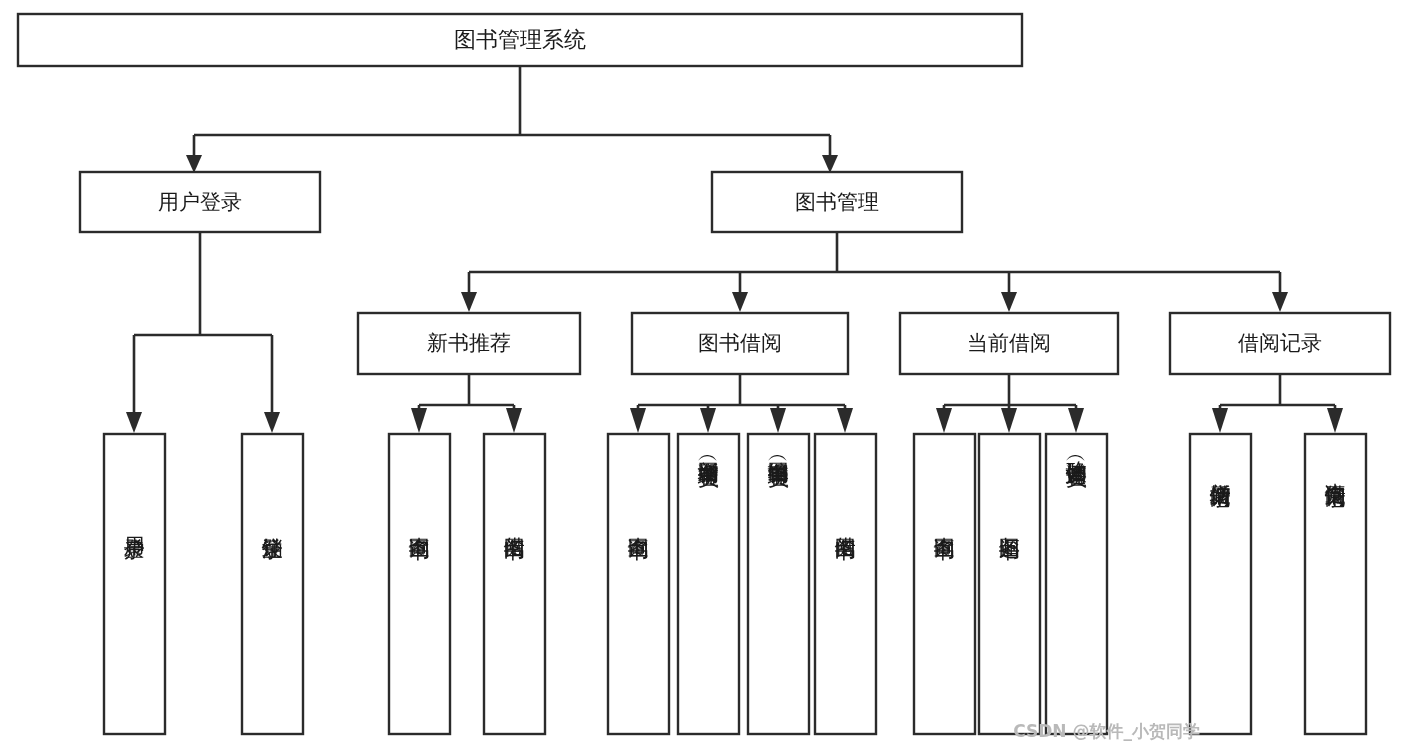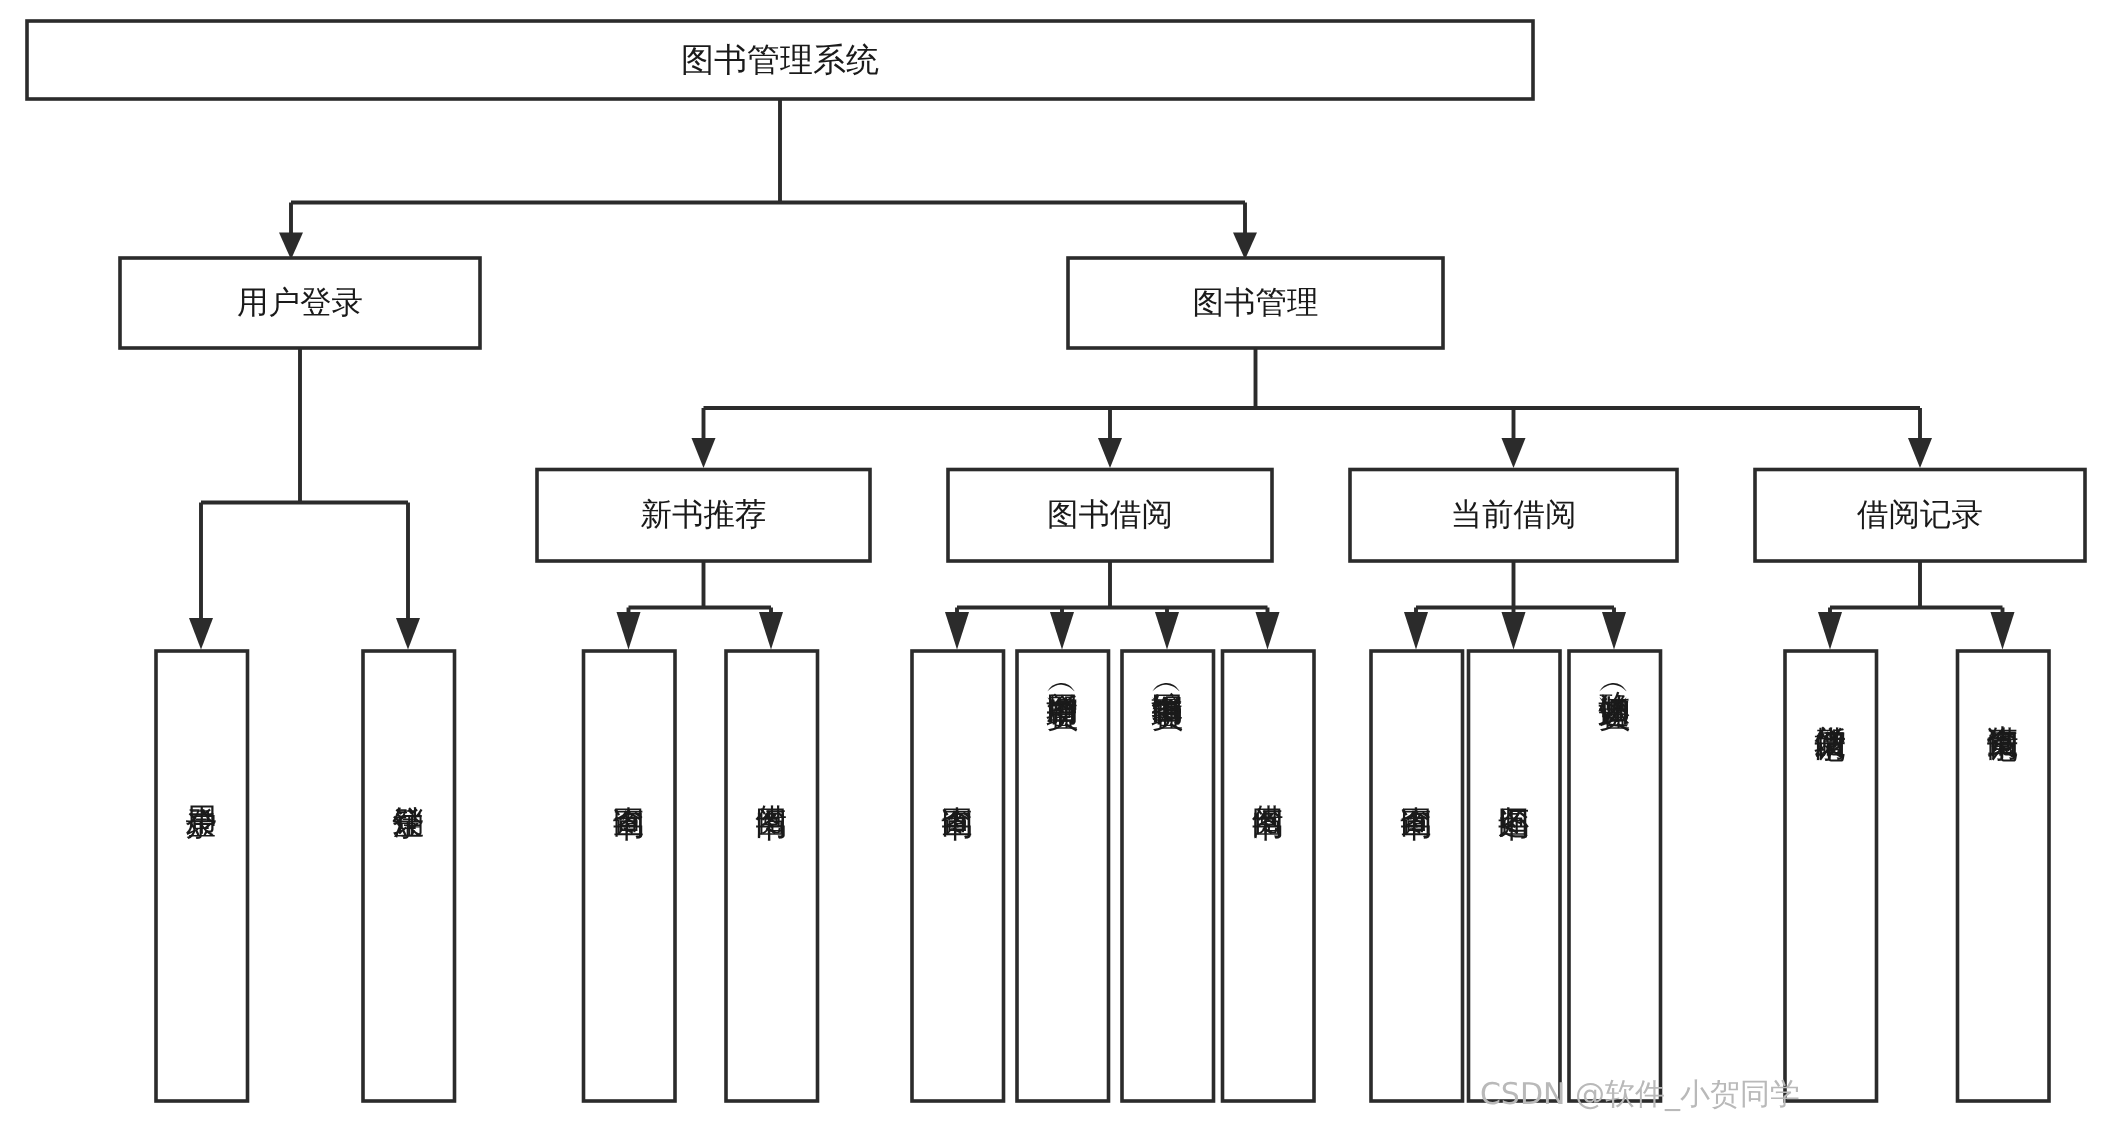--- a/index.html
+++ b/index.html
@@ -66,23 +66,24 @@
     white-space: nowrap;
     text-align: center;
     pointer-events: none;
     transform: translateX(-50%);
   }
   .watermark {
     position: absolute;
     right: 8px;
     bottom: 4px;
     font-family: "DejaVu Sans", "Liberation Sans", sans-serif;
-    font-size: 20px;
+    font-size: 17px;
     color: #b9b9b9;
     white-space: nowrap;
+    font-weight: bold;
   }
 </style>
 </head>
 <body>
 
 <div id="diagram-root">
 
   <svg id="flow-svg" viewBox="0 0 1405 747" xmlns="http://www.w3.org/2000/svg">
 
     <g>

